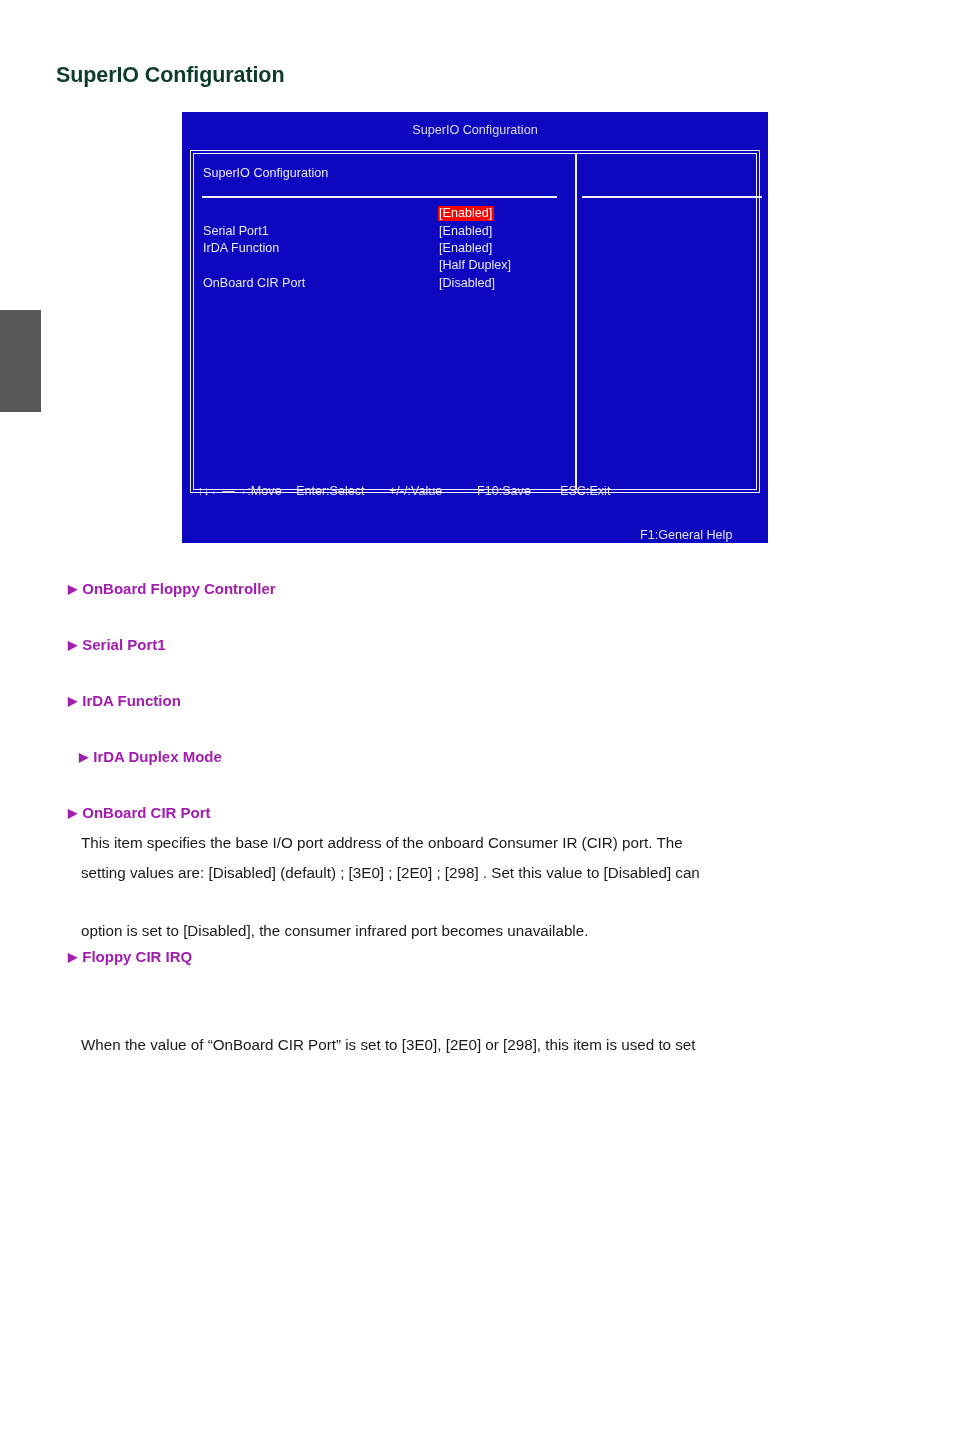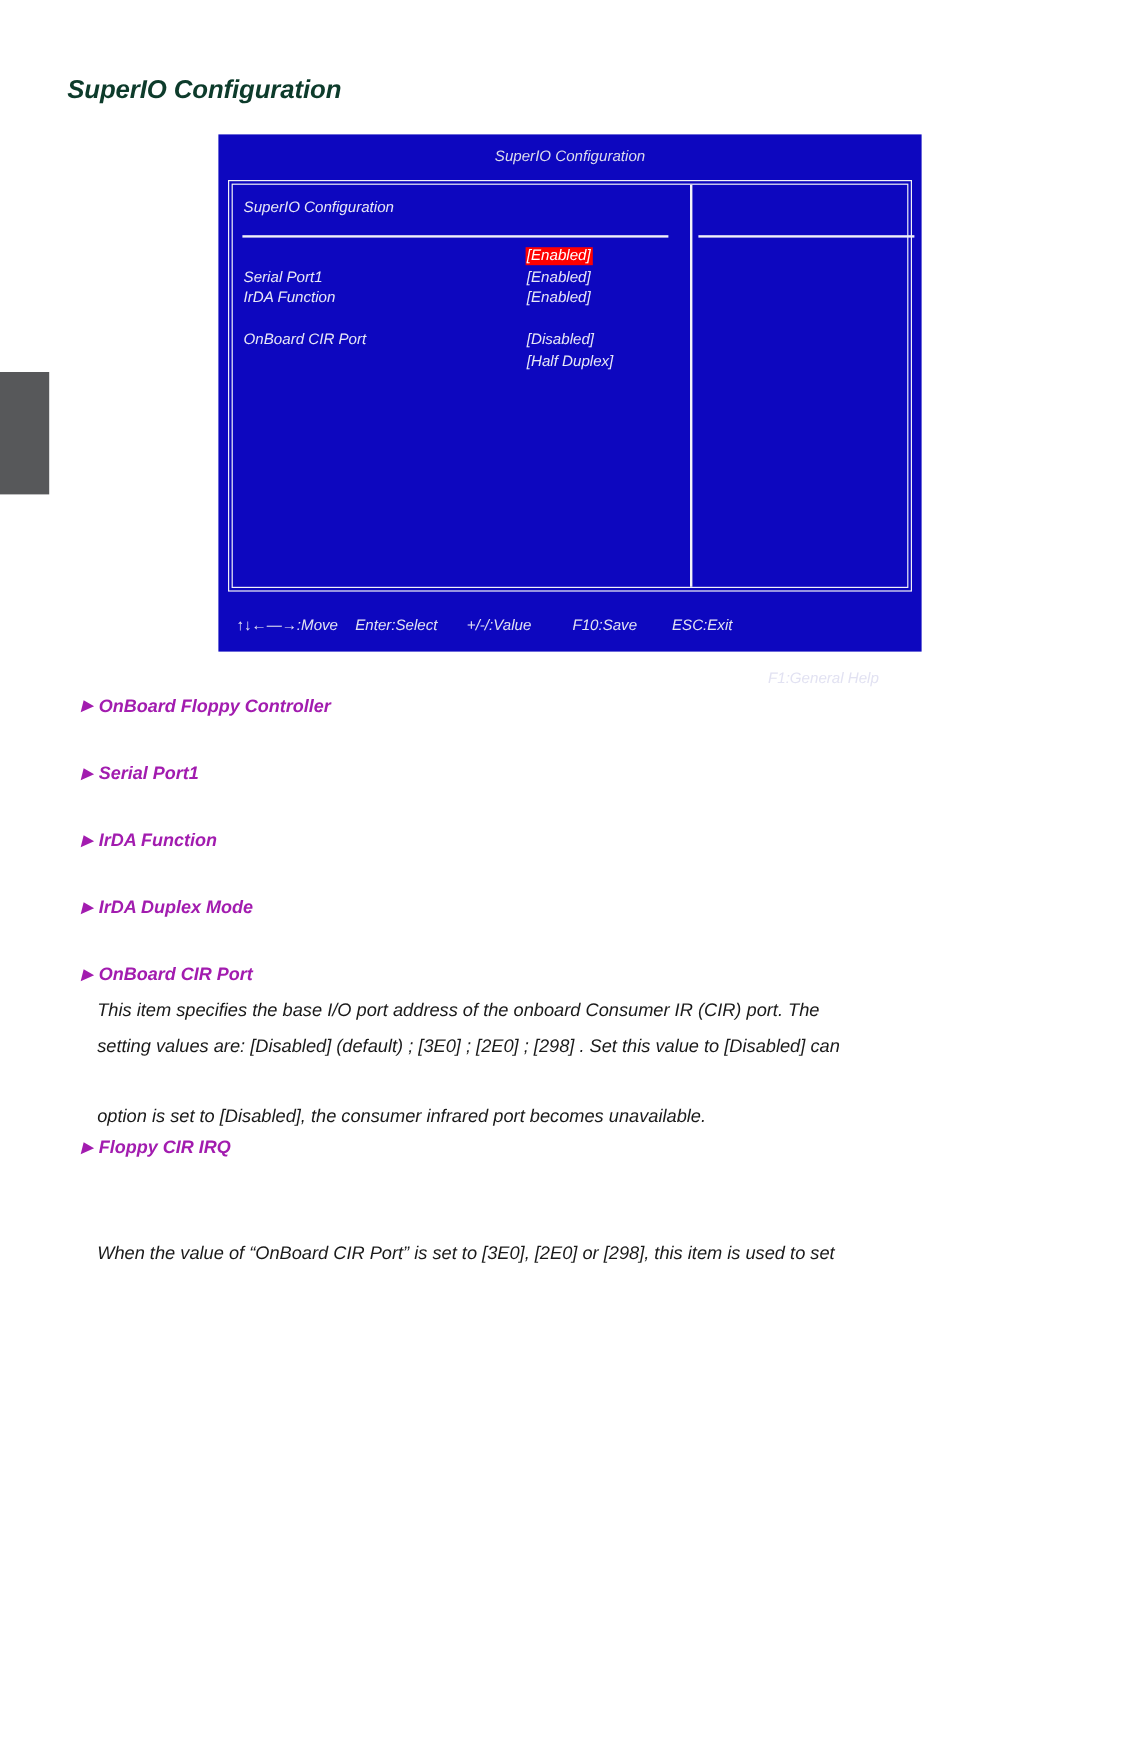--- a/index.html
+++ b/index.html
@@ -1,15 +1,15 @@
 <!DOCTYPE html>
 <html><head>
 <meta charset="utf-8">
 <style>
-  * { box-sizing: border-box; font-style: italic; }
+  * { box-sizing: border-box; }
   html, body { margin: 0; padding: 0; }
   body {
     width: 954px;
     height: 1452px;
     background: #ffffff;
     font-family: "Liberation Sans", sans-serif;
     position: relative;
     overflow: hidden;
   }
 
@@ -158,21 +158,21 @@
     width: 180px;
     font-size: 12.6px;
     line-height: 17px;
     color: #e8e8f6;
   }
 
   
   #hint-bar {
     position: absolute;
     left: 0;
-    top: 402px;
+    top: 372px;
     width: 488px;
     height: 24px;
     font-size: 12.6px;
     color: #e2e2f2;
     white-space: nowrap;
   }
   #hint-bar .hint {
     position: absolute;
     top: 0;
   }
@@ -227,21 +227,21 @@
         <div class="opt-row" style="top:70px;">
           <span class="opt-label">Serial Port1</span>
           <span class="opt-value">[Enabled]</span>
         </div>
 
         <div class="opt-row" style="top:87px;">
           <span class="opt-label">IrDA Function</span>
           <span class="opt-value">[Enabled]</span>
         </div>
 
-        <div class="opt-row" style="top:104px;margin-top:36px;">
+        <div class="opt-row" style="top:104px;">
           <span class="opt-label"></span>
           <span class="opt-value">[Half Duplex]</span>
         </div>
 
         <div class="opt-row" style="top:122px;">
           <span class="opt-label">OnBoard CIR Port</span>
           <span class="opt-value">[Disabled]</span>
         </div>
       </div>
 
@@ -267,21 +267,21 @@
 </div>
 
 <div class="bullet-head" style="left:56px; top:636px;">
   <span class="tri">▶</span><span>Serial Port1</span>
 </div>
 
 <div class="bullet-head" style="left:56px; top:692px;">
   <span class="tri">▶</span><span>IrDA Function</span>
 </div>
 
-<div class="bullet-head" style="left:56px; top:748px;">
+<div class="bullet-head" style="left:67px; top:748px;">
   <span class="tri">▶</span><span>IrDA Duplex Mode</span>
 </div>
 
 <div class="bullet-head" style="left:56px; top:804px;">
   <span class="tri">▶</span><span>OnBoard CIR Port</span>
 </div>
 <div class="body-line" style="left:81px; top:834px;">This item specifies the base I/O port address of the onboard Consumer IR (CIR) port. The</div>
 <div class="body-line" style="left:81px; top:864px;">setting values are: [Disabled] (default) ; [3E0] ; [2E0] ; [298] . Set this value to [Disabled] can</div>
 <div class="body-line" style="left:81px; top:922px;">option is set to [Disabled], the consumer infrared port becomes unavailable.</div>
 

